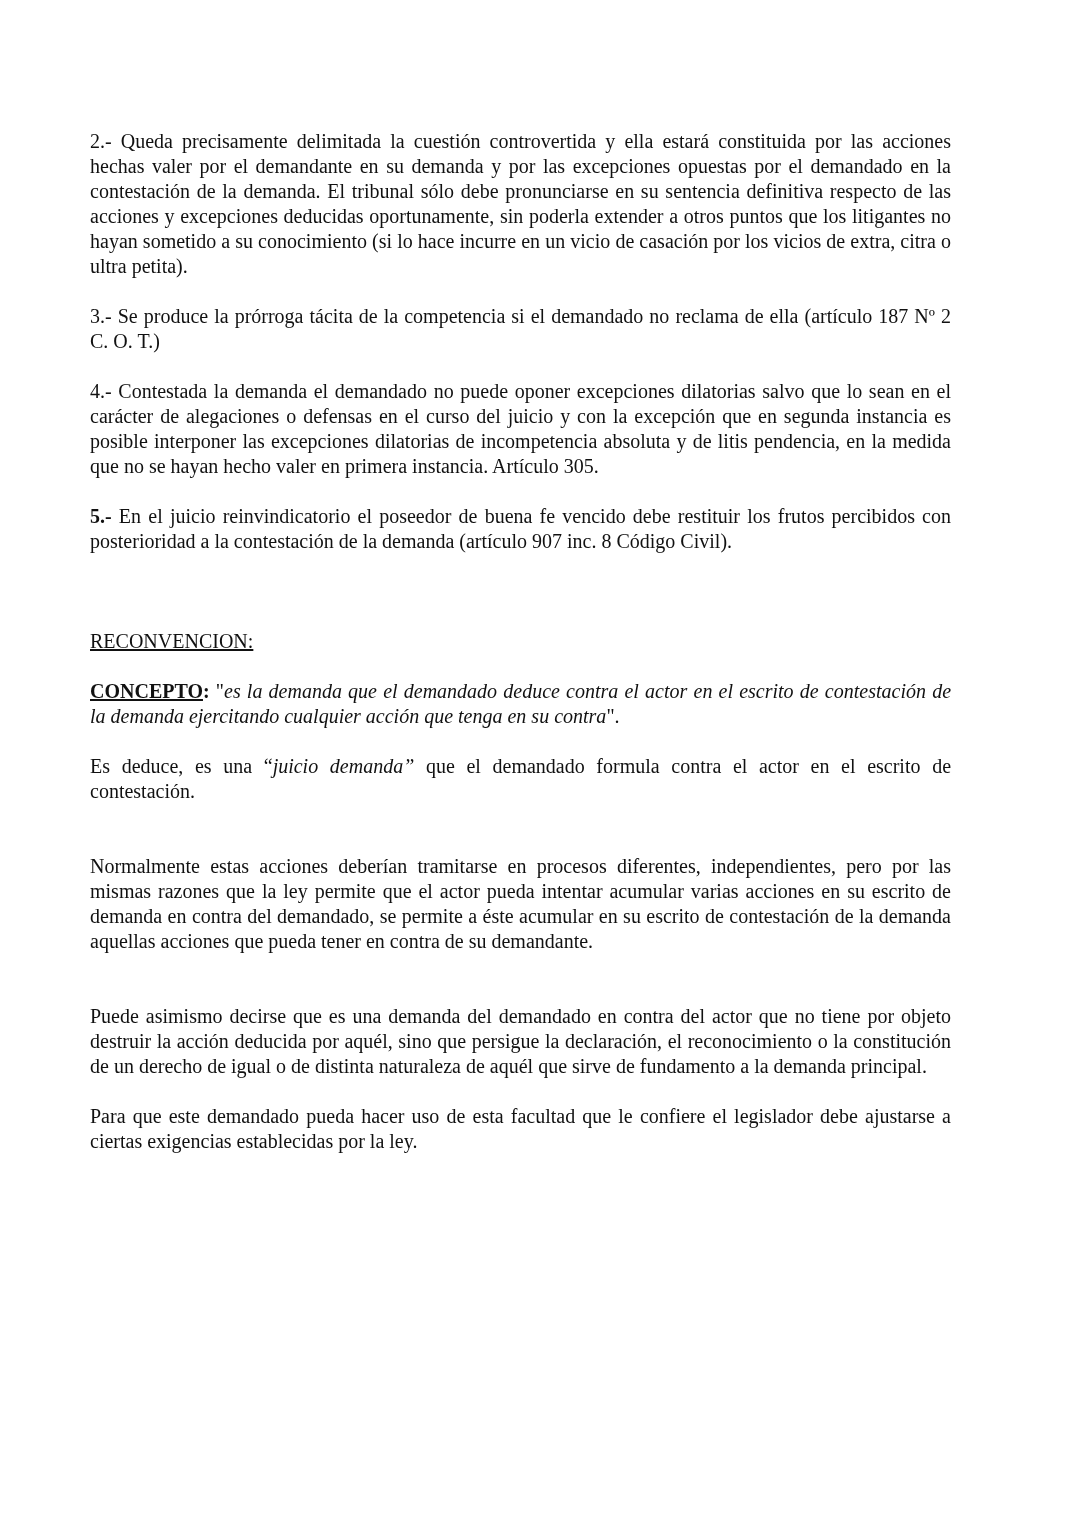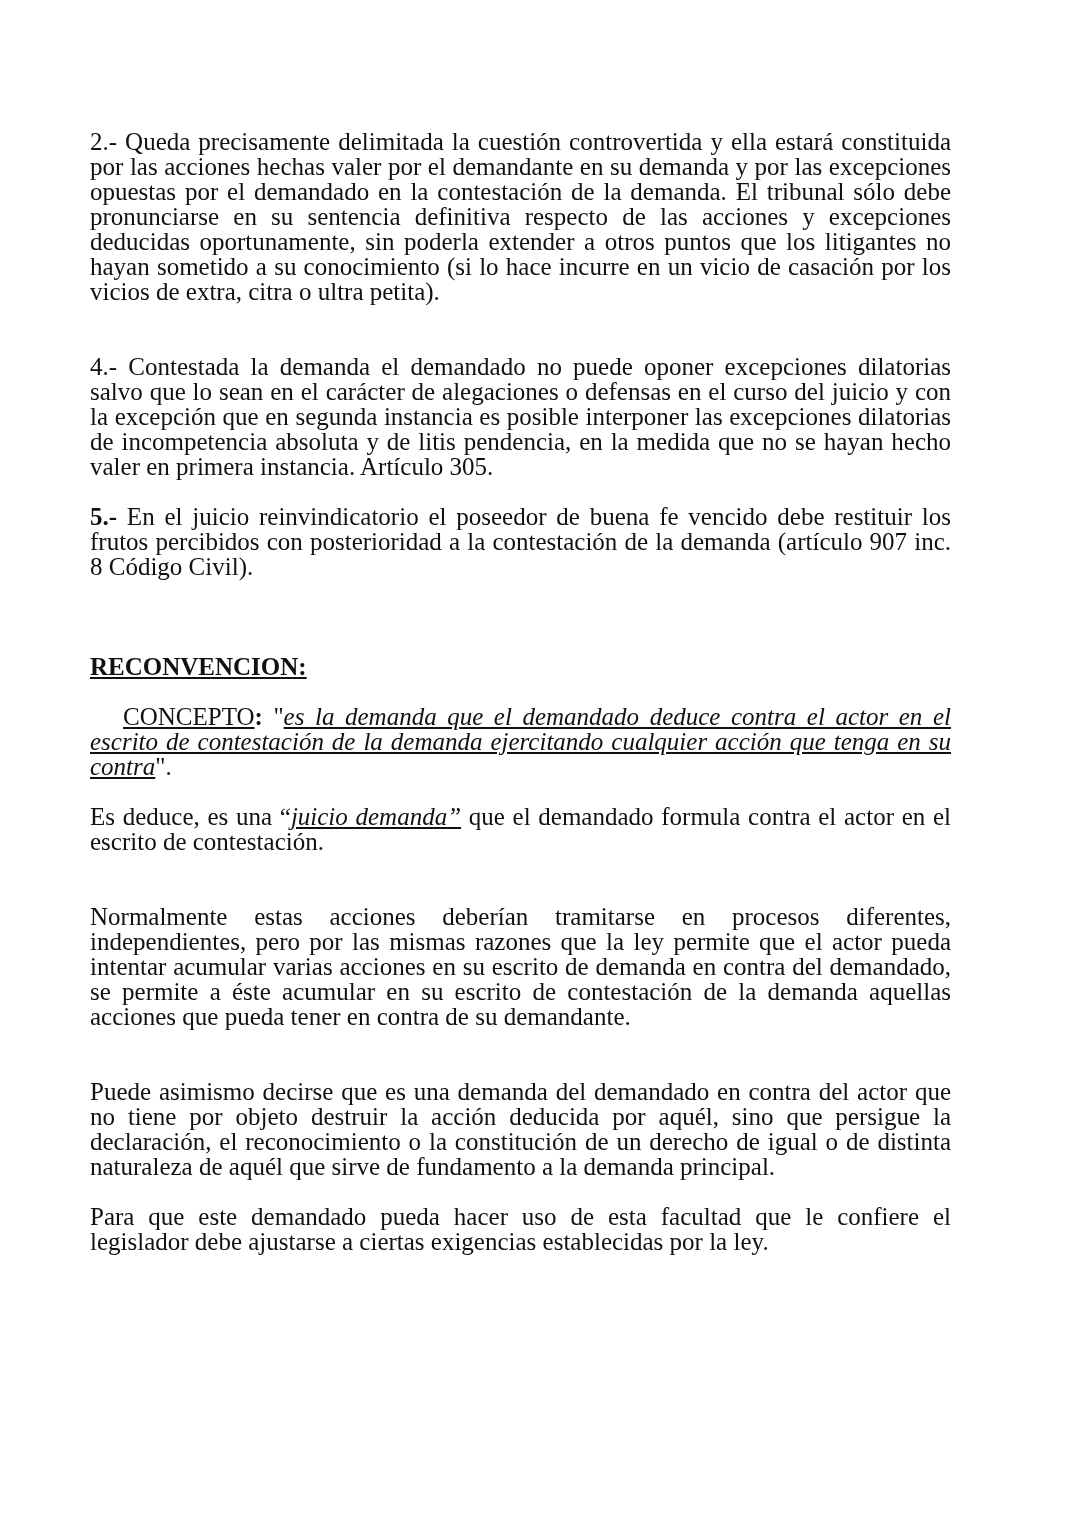--- a/index.html
+++ b/index.html
@@ -1,37 +1,38 @@
 <!DOCTYPE html>
 <html><head>
 <meta charset="utf-8">
 <style>
   html, body { margin: 0; padding: 0; background: #ffffff; }
   body { width: 1080px; height: 1527px; position: relative; overflow: hidden; }
   .page {
     position: absolute; left: 90px; top: 129px; width: 861px;
     font-family: "Liberation Serif", serif;
-    font-size: 25px; line-height: 25px; color: #111111;
+    font-size: 20px; line-height: 25px; color: #111111;
   }
   p { margin: 0; text-align: justify; }
   .gap-sm { height: 25px; }
   .gap-lg { height: 75px; }
-  .heading { font-weight: bold; text-decoration: underline; }
-  .concept-label { font-weight: normal; text-decoration: underline; margin-left: 33px; }
+  .heading { font-weight: normal; text-decoration: underline; }
+  .concept-label { font-weight: bold; text-decoration: underline; }
   .bold { font-weight: bold; }
-  .ital { font-style: italic; text-decoration: underline; }
+  .ital { font-style: italic; }
 </style>
 </head>
 <body>
 
 <div class="page">
 
   <p><span>2.-</span><span> Queda precisamente delimitada la cuestión controvertida y ella estará constituida por las acciones hechas valer por el demandante en su demanda y por las excepciones opuestas por el demandado en la contestación de la demanda. El tribunal sólo debe pronunciarse en su sentencia definitiva respecto de las acciones y excepciones deducidas oportunamente, sin poderla extender a otros puntos que los litigantes no hayan sometido a su conocimiento (si lo hace incurre en un vicio de casación por los vicios de extra, citra o ultra petita).</span></p>
   <div class="gap-sm"></div>
 
+  <p><span>3.-</span><span> Se produce la prórroga tácita de la competencia si el demandado no reclama de ella (artículo 187 Nº 2 C. O. T.)</span></p>
   <div class="gap-sm"></div>
 
   <p><span>4.-</span><span> Contestada la demanda el demandado no puede oponer excepciones dilatorias salvo que lo sean en el carácter de alegaciones o defensas en el curso del juicio y con la excepción que en segunda instancia es posible interponer las excepciones dilatorias de incompetencia absoluta y de litis pendencia, en la medida que no se hayan hecho valer en primera instancia. Artículo 305.</span></p>
   <div class="gap-sm"></div>
 
   <p><span class="bold">5.-</span><span> En el juicio reinvindicatorio el poseedor de buena fe vencido debe restituir los frutos percibidos con posterioridad a la contestación de la demanda (artículo 907 inc. 8 Código Civil).</span></p>
   <div class="gap-lg"></div>
 
   <p class="heading">RECONVENCION:</p>
   <div class="gap-sm"></div>

